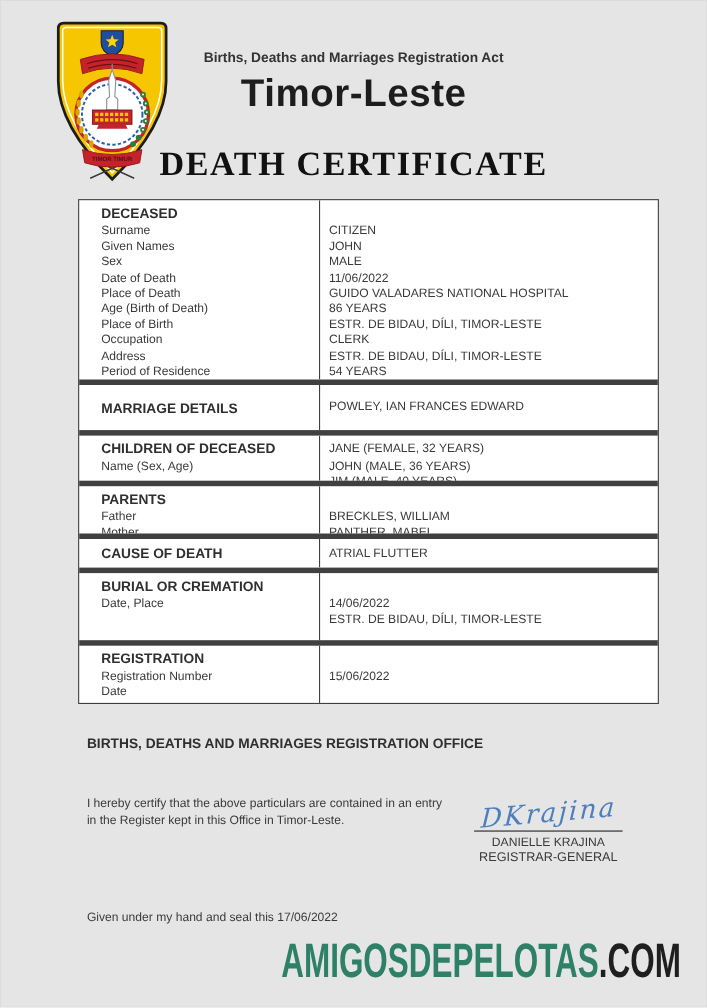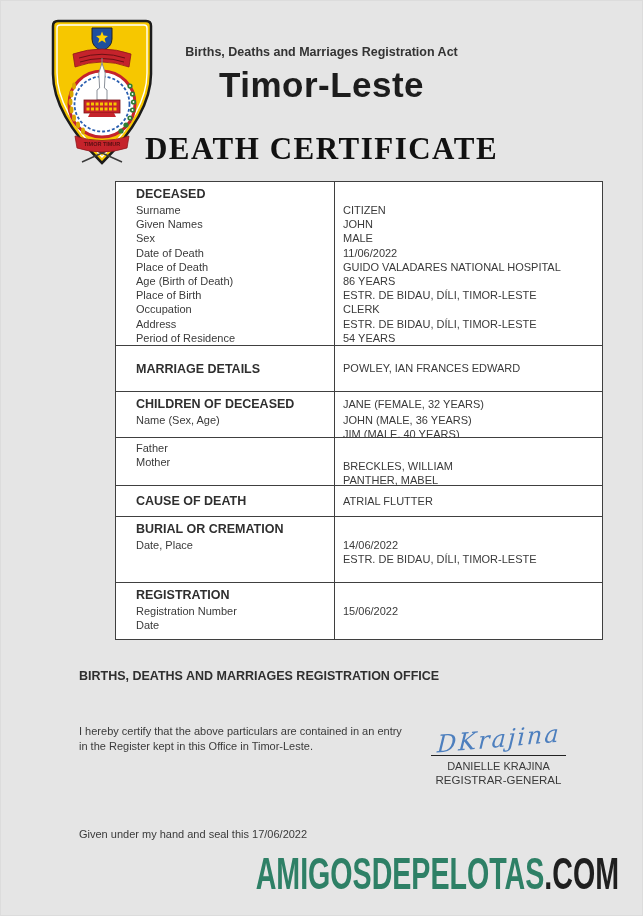--- a/index.html
+++ b/index.html
@@ -10,23 +10,23 @@
   .hdr-act{position:absolute;top:44px;left:0;width:100%;text-align:center;
            font-size:12.5px;font-weight:bold;color:#333;}
   .hdr-country{position:absolute;top:64px;left:0;width:100%;text-align:center;
            font-size:35px;font-weight:bold;color:#1d1d1d;letter-spacing:0.5px;}
   .hdr-doc{position:absolute;top:130px;left:0;width:100%;text-align:center;
            font-family:"Liberation Serif",serif;font-size:31px;font-weight:bold;
            letter-spacing:1.5px;color:#111;}
   .emblem{position:absolute;left:45px;top:15px;width:113px;height:153px;}
 
   
-  .cert-table{position:absolute;left:70px;top:180px;width:488px;border:1px solid #3f3f3f;
-              box-sizing:border-box;background:#fff;margin-left:44px;}
-  .sect{display:flex;border-top:1px solid #404040;box-sizing:border-box;overflow:hidden;}
+  .cert-table{position:absolute;left:70px;top:180px;width:528px;border:1px solid #3f3f3f;
+              box-sizing:border-box;background:#fff;}
+  .sect{display:flex;border-top:5px solid #404040;box-sizing:border-box;overflow:hidden;}
   .sect:first-child{border-top:none;}
   .lc{width:218px;padding:3px 4px 0 20px;box-sizing:border-box;}
   .rc{flex:1;border-left:1px solid #3f3f3f;padding:3px 4px 0 8px;box-sizing:border-box;}
   .st{font-size:12.5px;font-weight:bold;line-height:18px;color:#2f2f2f;white-space:nowrap;}
   .ln{font-size:11px;line-height:14.2px;white-space:nowrap;}
   .ln.first{line-height:18px;}
   .sp{height:18px;}
   .sect.center{align-items:stretch;}
   .sect.center .lc,.sect.center .rc{display:flex;align-items:center;padding-top:0;}
 
@@ -173,20 +173,21 @@
       </div>
       <div class="rc">
         <div class="ln first">JANE (FEMALE, 32 YEARS)</div>
         <div class="ln">JOHN (MALE, 36 YEARS)</div>
         <div class="ln">JIM (MALE, 40 YEARS)</div>
       </div>
     </div>
 
     <div class="sect" style="height:48px">
       <div class="lc">
+        <div class="st">PARENTS</div>
         <div class="ln">Father</div>
         <div class="ln">Mother</div>
       </div>
       <div class="rc">
         <div class="sp"></div>
         <div class="ln">BRECKLES, WILLIAM</div>
         <div class="ln">PANTHER, MABEL</div>
       </div>
     </div>
 

